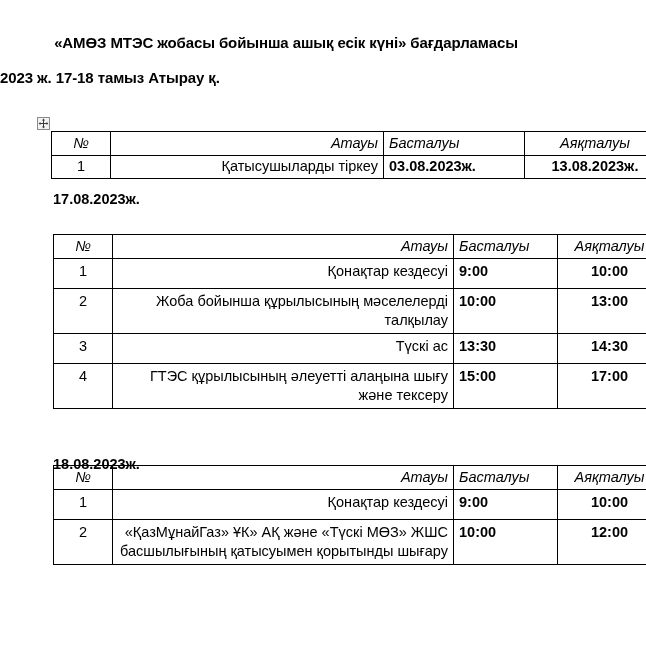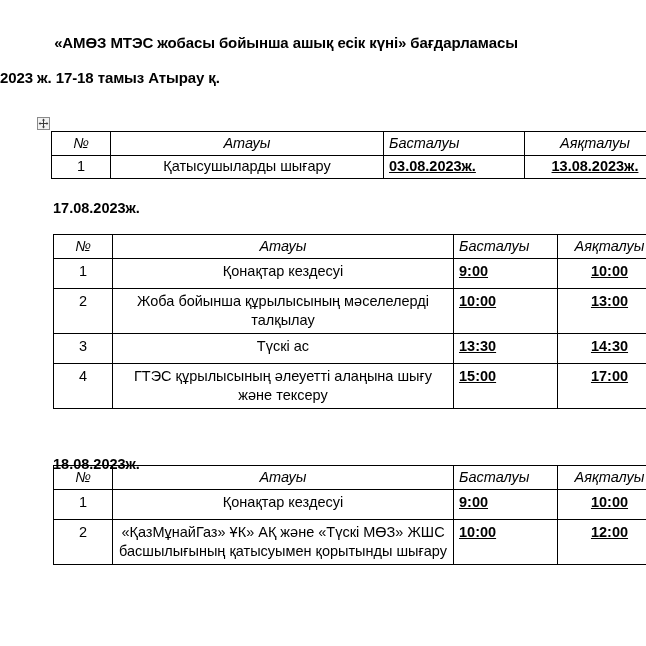--- a/index.html
+++ b/index.html
@@ -62,54 +62,53 @@
     table-layout: fixed;
     font-size: 14.5px;
   }
   table.sched td {
     border: 1px solid #000000;
     padding: 3px 5px 4px 5px;
     vertical-align: top;
     line-height: 1.27;
   }
   table.sched .c-num   { width: 48px;  text-align: center; }
-  table.sched .c-name  { text-align: center; }
+  table.sched .c-name  { text-align: right; }
   table.sched .c-start { text-align: left; }
   table.sched .c-end   { text-align: center; }
 
   table.sched thead td {
     font-style: italic;
     font-weight: normal;
     text-align: center;
     padding-top: 2px;
     padding-bottom: 3px;
   }
   table.sched tbody td.c-start,
   table.sched tbody td.c-end {
     font-weight: bold;
-    text-decoration: underline;
   }
 
   
   .t1-pos { position: absolute; left: 51px; top: 131px; }
   #table-registration { width: 570px; }
   #table-registration .c-num   { width: 48px; }
   #table-registration .c-name  { width: 262px; }
   #table-registration .c-start { width: 130px; }
   #table-registration .c-end   { width: 130px; }
   #table-registration tbody td { padding-top: 1px; padding-bottom: 2px; }
 
   
   .day-heading {
     position: absolute;
     font-weight: bold;
     font-size: 14.5px;
     left: 53px;
   }
-  #day1-heading { top: 200px; }
+  #day1-heading { top: 191px; }
   #day2-heading { top: 456px; }
 
   
   .t2-pos { position: absolute; left: 53px; top: 234px; }
   .t3-pos { position: absolute; left: 53px; top: 465px; }
   #table-day1, #table-day2 { width: 564px; }
   #table-day1 .c-num,   #table-day2 .c-num   { width: 48px; }
   #table-day1 .c-name,  #table-day2 .c-name  { width: 330px; }
   #table-day1 .c-start, #table-day2 .c-start { width: 93px; }
   #table-day1 .c-end,   #table-day2 .c-end   { width: 93px; }
@@ -140,21 +139,21 @@
         <tr>
           <td class="c-num">№</td>
           <td class="c-name">Атауы</td>
           <td class="c-start">Басталуы</td>
           <td class="c-end">Аяқталуы</td>
         </tr>
       </thead>
       <tbody>
         <tr>
           <td class="c-num">1</td>
-          <td class="c-name">Қатысушыларды шығару</td>
+          <td class="c-name">Қатысушыларды тіркеу</td>
           <td class="c-start">03.08.2023ж.</td>
           <td class="c-end">13.08.2023ж.</td>
         </tr>
       </tbody>
     </table>
 
   </div>
 
   <div class="day-heading" id="day1-heading">17.08.2023ж.</div>
 

